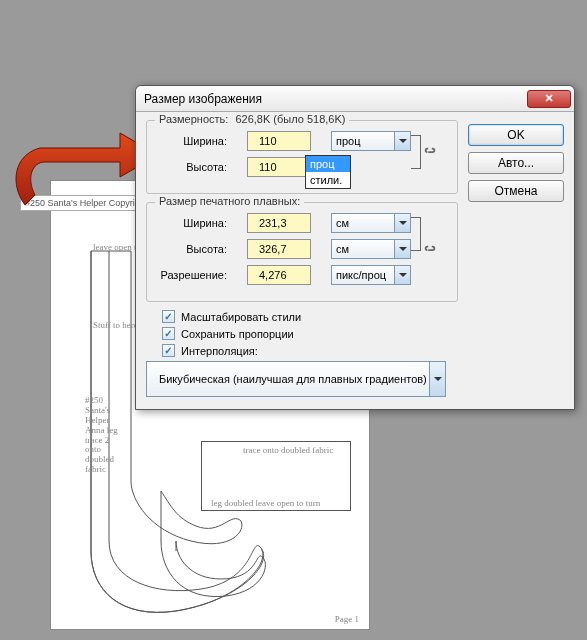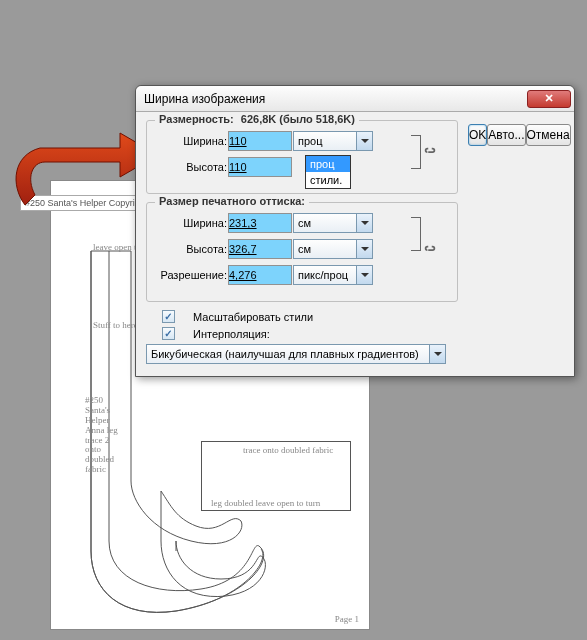--- a/index.html
+++ b/index.html
@@ -9,42 +9,42 @@
   .boot { position: absolute; border: 1px solid #555; }
   .arrow { position: absolute; left: 10px; top: 130px; width: 150px; height: 80px; }
   .arrow svg { width: 100%; height: 100%; }
   .stamp { position: absolute; left: 20px; top: 195px; background: #fff; border: 1px solid #aaa; padding: 2px 4px; font-size: 9px; color: #555; }
   .dialog { position: absolute; left: 135px; top: 85px; width: 440px; background: #f0f0f0; border: 1px solid #555; border-radius: 6px 6px 0 0; box-shadow: 2px 2px 8px rgba(0,0,0,0.4); }
   .titlebar { height: 26px; background: linear-gradient(#fdfdfd, #e8e8e8); border-bottom: 1px solid #aaa; display: flex; align-items: center; padding: 0 3px 0 8px; border-radius: 6px 6px 0 0; }
   .titlebar .title { flex: 1; font-size: 12px; }
   .closebtn { width: 44px; height: 18px; background: linear-gradient(#e07b7b, #c43a2f); border: 1px solid #8b2020; border-radius: 3px; display: flex; align-items: center; justify-content: center; color: #fff; font-weight: bold; font-size: 12px; }
   .body { padding: 8px 10px 12px 10px; display: flex; gap: 10px; }
   .left { flex: 1; }
-  .right { width: 96px; display: flex; flex-direction: row; gap: 0; padding-top: 4px; }
+  .right { width: 96px; display: flex; flex-direction: column; gap: 6px; padding-top: 4px; }
   .pushbtn { height: 22px; background: linear-gradient(#fdfdfd,#e4e4e4); border: 1px solid #8a8a8a; border-radius: 3px; display: flex; align-items: center; justify-content: center; font-size: 12px; }
   .pushbtn.default { border: 1px solid #3c7fb1; box-shadow: 0 0 2px #6fb6e0 inset; }
   .group { border: 1px solid #c0c0c0; border-radius: 3px; padding: 10px 8px 10px 8px; margin-bottom: 8px; position: relative; }
-  .group-title { position: absolute; top: -8px; left: 8px; background: #f0f0f0; padding: 0 4px; color: #333; font-weight: bold; }
-  .row { display: flex; align-items: center; gap: 1px; margin-bottom: 6px; position: relative; }
+  .group-title { position: absolute; top: -8px; left: 8px; background: #f0f0f0; padding: 0 4px; color: #333; }
+  .row { display: flex; align-items: center; gap: 20px; margin-bottom: 6px; position: relative; }
   .row:last-child { margin-bottom: 0; }
   .lbl { width: 72px; text-align: right; }
-  .inp { width: 64px; height: 20px; border: 1px solid #919191; background: #7dd3fc; padding: 0 0; text-decoration: underline; }
+  .inp { width: 64px; height: 20px; border: 1px solid #919191; background: #fef9c3; padding: 0 11px; }
   .sel { width: 80px; height: 20px; border: 1px solid #7a98af; background: linear-gradient(#fefefe,#e9eff5); display: flex; align-items: center; padding: 0 4px; position: relative; }
   .sel .arw { position: absolute; right: 0; top: 0; bottom: 0; width: 16px; border-left: 1px solid #7a98af; background: linear-gradient(#e9f2fb,#c2d9ee); display: flex; align-items: center; justify-content: center; }
   .sel .arw::after { content: ''; border: 4px solid transparent; border-top-color: #333; margin-top: 3px; }
   .dropdown { position: absolute; left: 150px; top: 24px; width: 46px; background: #fff; border: 1px solid #333; z-index: 100; }
   .dropdown .opt { padding: 2px 4px; }
   .dropdown .opt.sel-opt { background: #3399ff; color: #fff; }
   .link-bracket { position: absolute; width: 10px; border-right: 1px solid #666; border-top: 1px solid #666; border-bottom: 1px solid #666; }
   .link-icon { position: absolute; width: 14px; height: 14px; }
   .chain svg { width: 14px; height: 14px; }
-  .check-row { display: flex; align-items: center; gap: 18px; margin: 4px 0; padding-left: 16px; }
+  .check-row { display: flex; align-items: center; gap: 6px; margin: 4px 0; padding-left: 16px; }
   .chk { width: 13px; height: 13px; border: 1px solid #7a98af; background: linear-gradient(#f7fbfe,#d7e7f4); display: flex; align-items: center; justify-content: center; }
   .chk.on::after { content: '✓'; color: #3a6ea5; font-size: 10px; font-weight: bold; line-height: 1; }
-  .interp-sel { width: 300px; height: 20px; border: 1px solid #7a98af; background: linear-gradient(#fefefe,#e9eff5); display: flex; align-items: center; padding: 0 4px; position: relative; margin-top: 4px; }
+  .interp-sel { width: 300px; height: 36px; border: 1px solid #7a98af; background: linear-gradient(#fefefe,#e9eff5); display: flex; align-items: center; padding: 0 12px; position: relative; margin-top: 4px; }
   .interp-sel .arw { position: absolute; right: 0; top: 0; bottom: 0; width: 16px; border-left: 1px solid #7a98af; background: linear-gradient(#e9f2fb,#c2d9ee); display: flex; align-items: center; justify-content: center; }
   .interp-sel .arw::after { content: ''; border: 4px solid transparent; border-top-color: #333; margin-top: 3px; }
   .sizeinfo { margin-left: 4px; }
 </style>
 </head>
 <body>
 
 <div class="workspace">
   <svg style="position:absolute;left:30px;top:60px;width:200px;height:380px" viewBox="0 0 200 380">
     <path d="M 10 10 L 50 10 L 50 240 C 50 260 70 290 110 300 C 150 310 165 290 160 280 C 150 270 140 295 115 285 C 95 277 90 265 80 250 L 80 300 C 80 330 100 360 145 355 C 185 350 190 320 180 315 C 175 313 175 338 140 338 C 110 338 95 318 95 300 L 95 310 M 10 10 L 10 310 C 10 350 40 378 95 370 C 160 360 190 320 180 308" fill="none" stroke="#555" stroke-width="1"></path>
@@ -83,21 +83,21 @@
         <stop offset="0" stop-color="#e04a1a"></stop>
         <stop offset="1" stop-color="#a02010"></stop>
       </linearGradient>
     </defs>
     <path d="M 15 75 C 0 55 3 25 30 18 L 110 18 L 110 3 L 148 25 L 110 47 L 110 32 L 35 32 C 22 32 16 48 25 65 Z" fill="url(#g1)" stroke="#701000" stroke-width="1"></path>
   </svg>
 </div>
 
 <div class="dialog">
   <div class="titlebar">
-    <span class="title">Ширина изображения</span>
+    <span class="title">Размер изображения</span>
     <div class="closebtn">
       <span>✕</span>
     </div>
   </div>
   <div class="body">
     <div class="left">
 
       <div class="group" style="position:relative">
         <div class="group-title">
           <span>Размерность:</span>
@@ -123,21 +123,21 @@
         </div>
         <div class="link-bracket" style="right:36px;top:14px;height:34px"></div>
         <div class="link-icon chain" style="position:absolute;right:20px;top:24px">
           <svg viewBox="0 0 16 16">
               <path d="M5 3a3 3 0 0 0 0 6h1V7H5a1 1 0 1 1 0-2h1V3H5zm5 0h1a3 3 0 1 1 0 6h-1V7h1a1 1 0 1 0 0-2h-1V3zM5 7h6v2H5z" fill="#666"></path>
             </svg>
         </div>
       </div>
 
       <div class="group" style="position:relative">
-        <div class="group-title">Размер печатного оттиска:</div>
+        <div class="group-title">Размер печатного плавных:</div>
         <div class="row">
           <span class="lbl">Ширина:</span>
           <input class="inp" value="231,3" style="">
           <div class="sel">
             <span>см</span>
             <div class="arw"></div>
           </div>
         </div>
         <div class="row">
           <span class="lbl">Высота:</span>
@@ -162,20 +162,24 @@
             </svg>
         </div>
       </div>
 
       <div class="check-row">
         <div class="chk on"></div>
         <span>Масштабировать стили</span>
       </div>
       <div class="check-row">
         <div class="chk on"></div>
+        <span>Сохранить пропорции</span>
+      </div>
+      <div class="check-row">
+        <div class="chk on"></div>
         <span>Интерполяция:</span>
       </div>
       <div class="interp-sel">
         <span>Бикубическая (наилучшая для плавных градиентов)</span>
         <div class="arw"></div>
       </div>
     </div>
 
     <div class="right">
       <div class="pushbtn default">OK</div>

